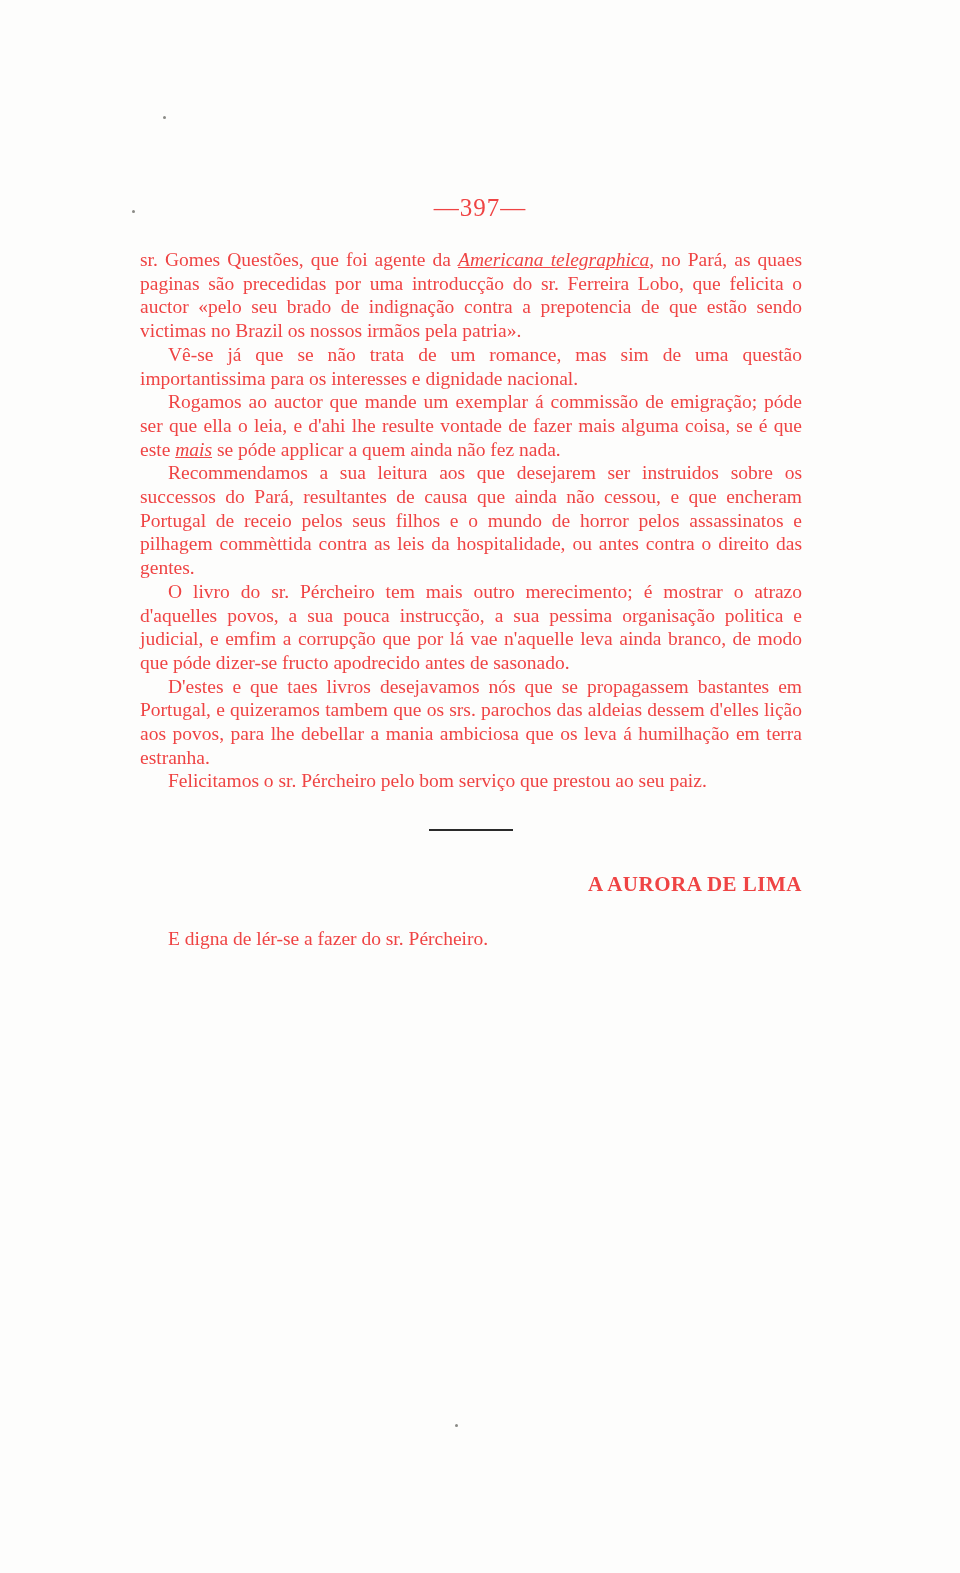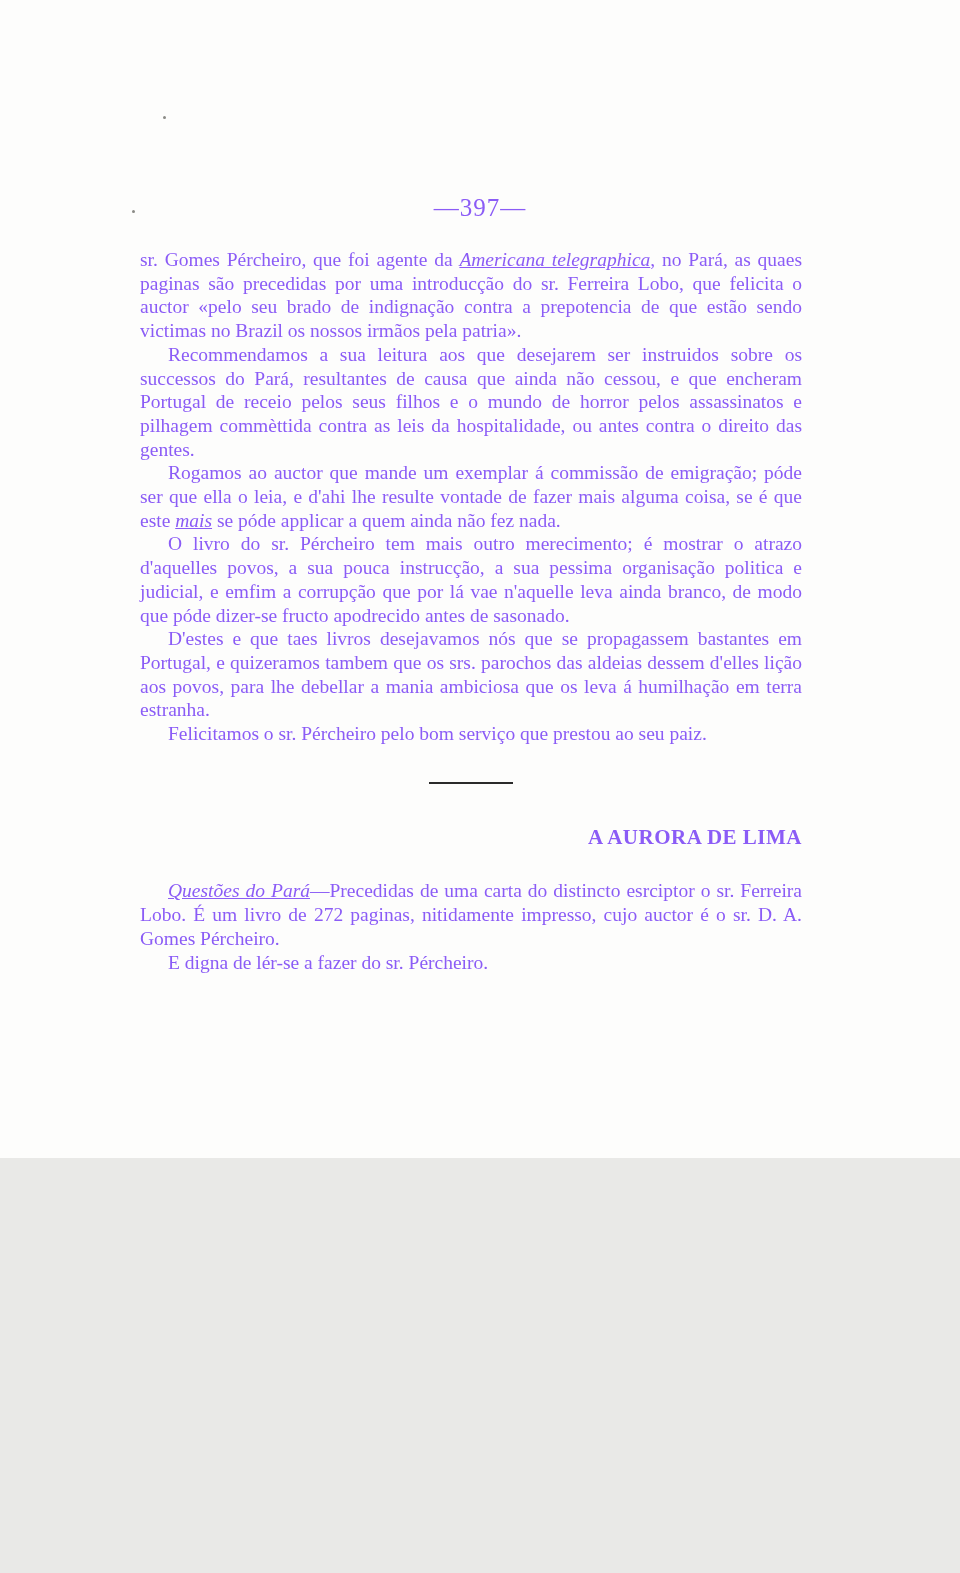--- a/index.html
+++ b/index.html
@@ -3,24 +3,24 @@
 <meta charset="utf-8">
 <style>
   html, body {
     margin: 0;
     padding: 0;
     background: #e9e9e7;
   }
   .page {
     position: relative;
     width: 960px;
-    height: 1158px;
+    height: 1573px;
     margin: 0 auto;
     background: #fdfdfc;
-    color: #8b5cf6;
+    color: #ef4444;
     font-family: "Liberation Serif", "DejaVu Serif", serif;
     overflow: hidden;
   }
   .page-number {
     position: absolute;
     top: 194px;
     left: 0;
     width: 100%;
     text-align: center;
     font-size: 25px;
@@ -76,37 +76,37 @@
 <div class="page">
 
   <span class="speck speck-1"></span>
   <span class="speck speck-2"></span>
   <span class="speck speck-3"></span>
 
   <div class="page-number">—397—</div>
 
   <div class="text-block">
 
-    <p class="para no-indent"><span>sr. Gomes Pércheiro, que foi agente da </span><span class="italic">Americana telegraphica</span><span>, no Pará, as quaes paginas são precedidas por uma introducção do sr. Ferreira Lobo, que felicita o auctor «pelo seu brado de indignação contra a prepotencia de que estão sendo victimas no Brazil os nossos irmãos pela patria».</span></p>
+    <p class="para no-indent"><span>sr. Gomes Questões, que foi agente da </span><span class="italic">Americana telegraphica</span><span>, no Pará, as quaes paginas são precedidas por uma introducção do sr. Ferreira Lobo, que felicita o auctor «pelo seu brado de indignação contra a prepotencia de que estão sendo victimas no Brazil os nossos irmãos pela patria».</span></p>
 
+    <p class="para"><span>Vê-se já que se não trata de um romance, mas sim de uma questão importantissima para os interesses e dignidade nacional.</span></p>
+
+    <p class="para"><span>Rogamos ao auctor que mande um exemplar á commissão de emigração; póde ser que ella o leia, e d'ahi lhe resulte vontade de fazer mais alguma coisa, se é que este </span><span class="italic">mais</span><span> se póde applicar a quem ainda não fez nada.</span></p>
 
     <p class="para"><span>Recommendamos a sua leitura aos que desejarem ser instruidos sobre os successos do Pará, resultantes de causa que ainda não cessou, e que encheram Portugal de receio pelos seus filhos e o mundo de horror pelos assassinatos e pilhagem commèttida contra as leis da hospitalidade, ou antes contra o direito das gentes.</span></p>
-
-    <p class="para"><span>Rogamos ao auctor que mande um exemplar á commissão de emigração; póde ser que ella o leia, e d'ahi lhe resulte vontade de fazer mais alguma coisa, se é que este </span><span class="italic">mais</span><span> se póde applicar a quem ainda não fez nada.</span></p>
 
     <p class="para"><span>O livro do sr. Pércheiro tem mais outro merecimento; é mostrar o atrazo d'aquelles povos, a sua pouca instrucção, a sua pessima organisação politica e judicial, e emfim a corrupção que por lá vae n'aquelle leva ainda branco, de modo que póde dizer-se fructo apodrecido antes de sasonado.</span></p>
 
     <p class="para"><span>D'estes e que taes livros desejavamos nós que se propagassem bastantes em Portugal, e quizeramos tambem que os srs. parochos das aldeias dessem d'elles lição aos povos, para lhe debellar a mania ambiciosa que os leva á humilhação em terra estranha.</span></p>
 
     <p class="para"><span>Felicitamos o sr. Pércheiro pelo bom serviço que prestou ao seu paiz.</span></p>
 
     <div class="section-divider"></div>
 
     <h2 class="section-heading">A AURORA DE LIMA</h2>
 
-    <p class="para"><span class="italic">Questões do Pará</span><span>—Precedidas de uma carta do distincto esrciptor o sr. Ferreira Lobo. É um livro de 272 paginas, nitidamente impresso, cujo auctor é o sr. D. A. Gomes Pércheiro.</span></p>
 
 
     <p class="para"><span>E digna de lér-se a fazer do sr. Pércheiro.</span></p>
 
   </div>
 
 </div>
 
 </body></html>

